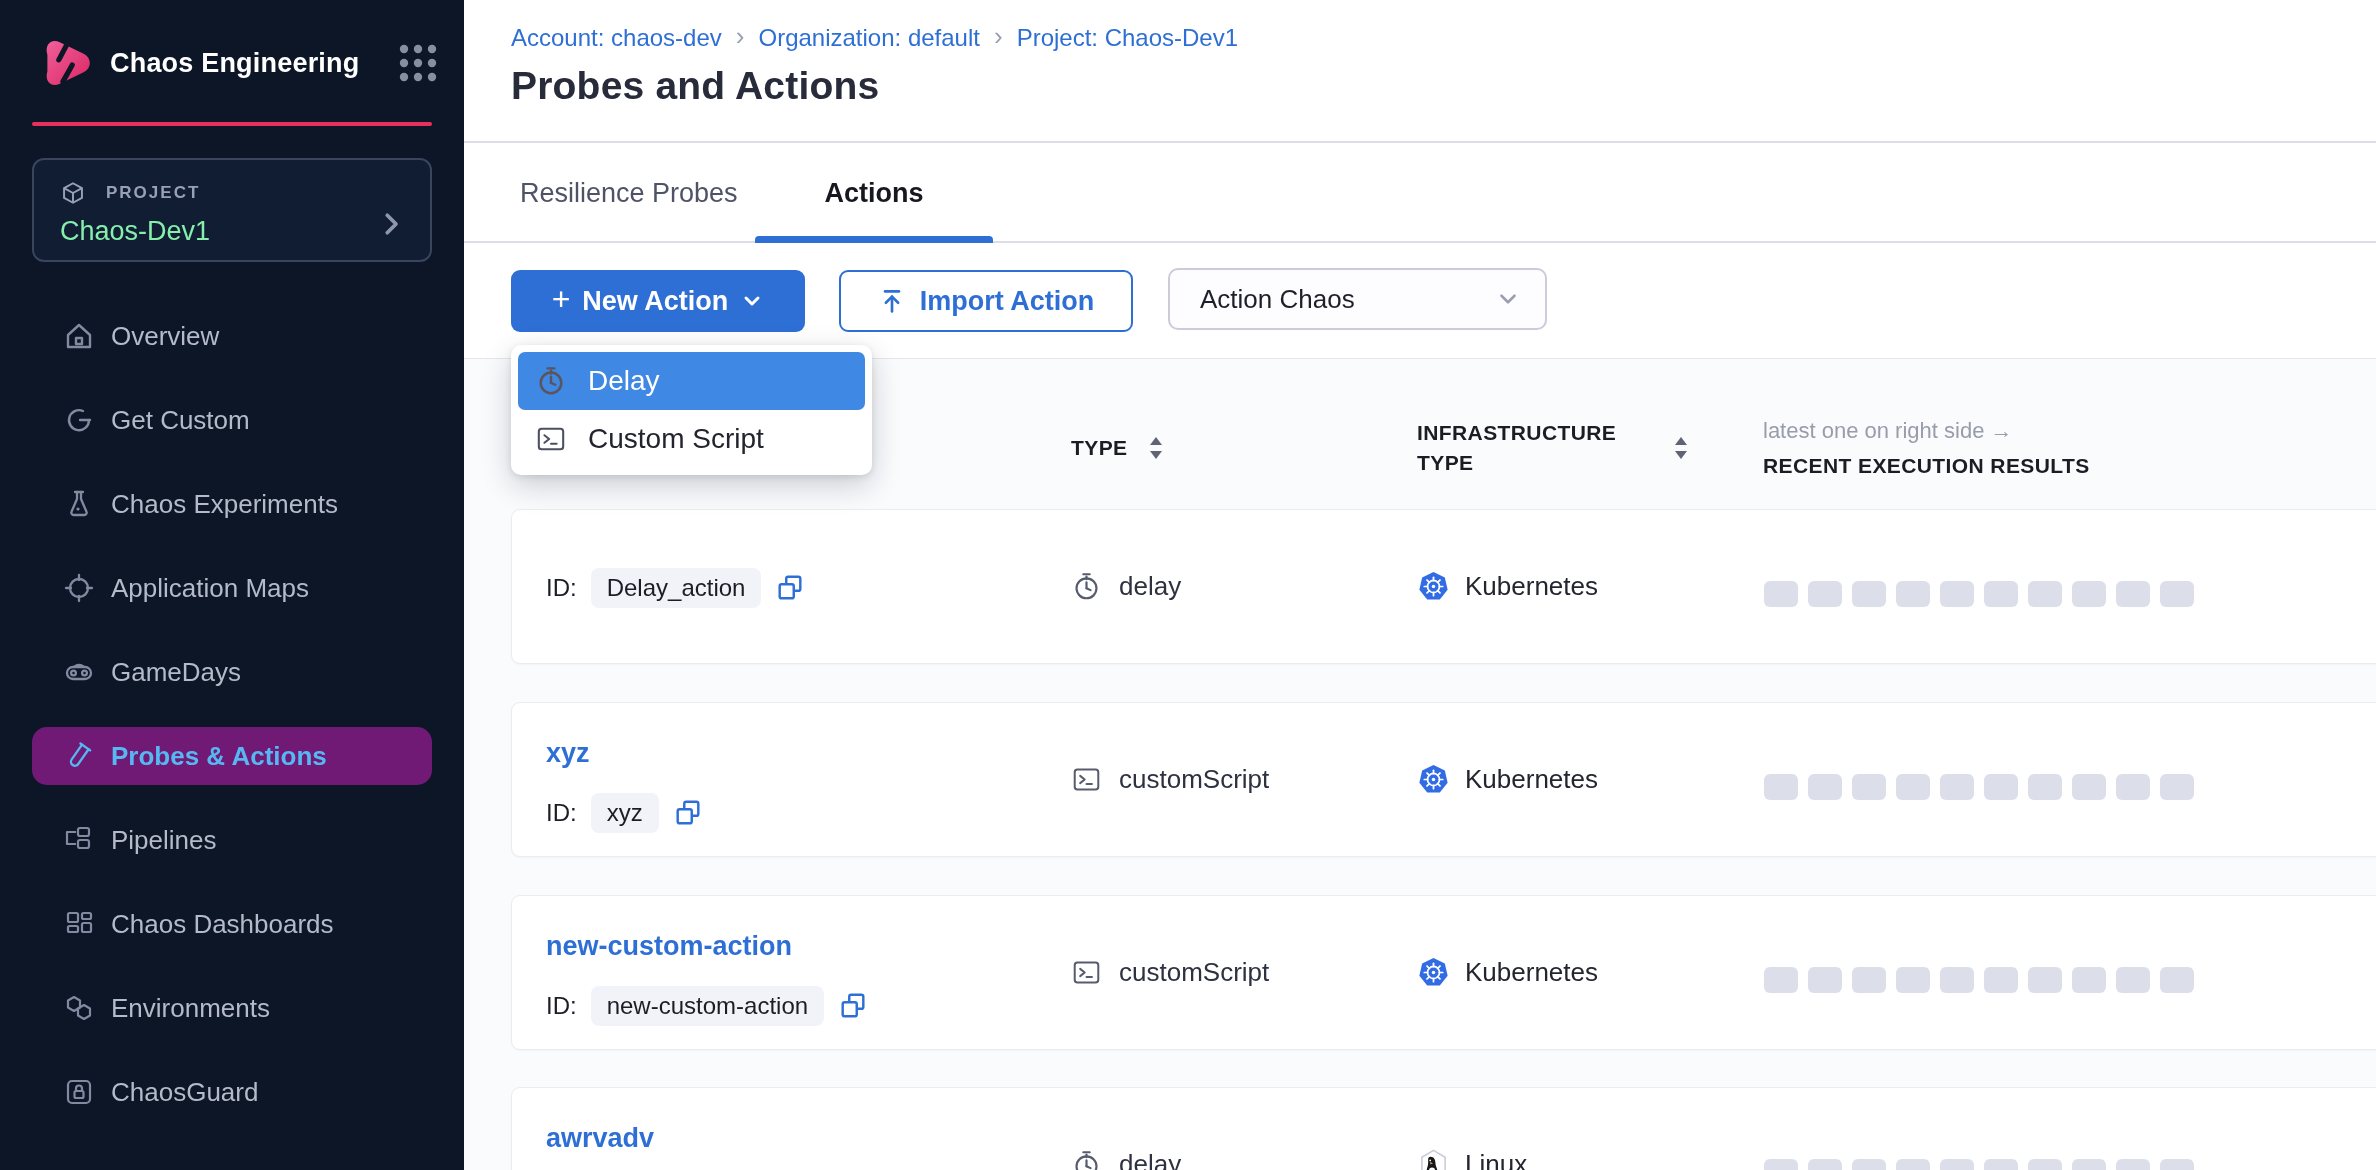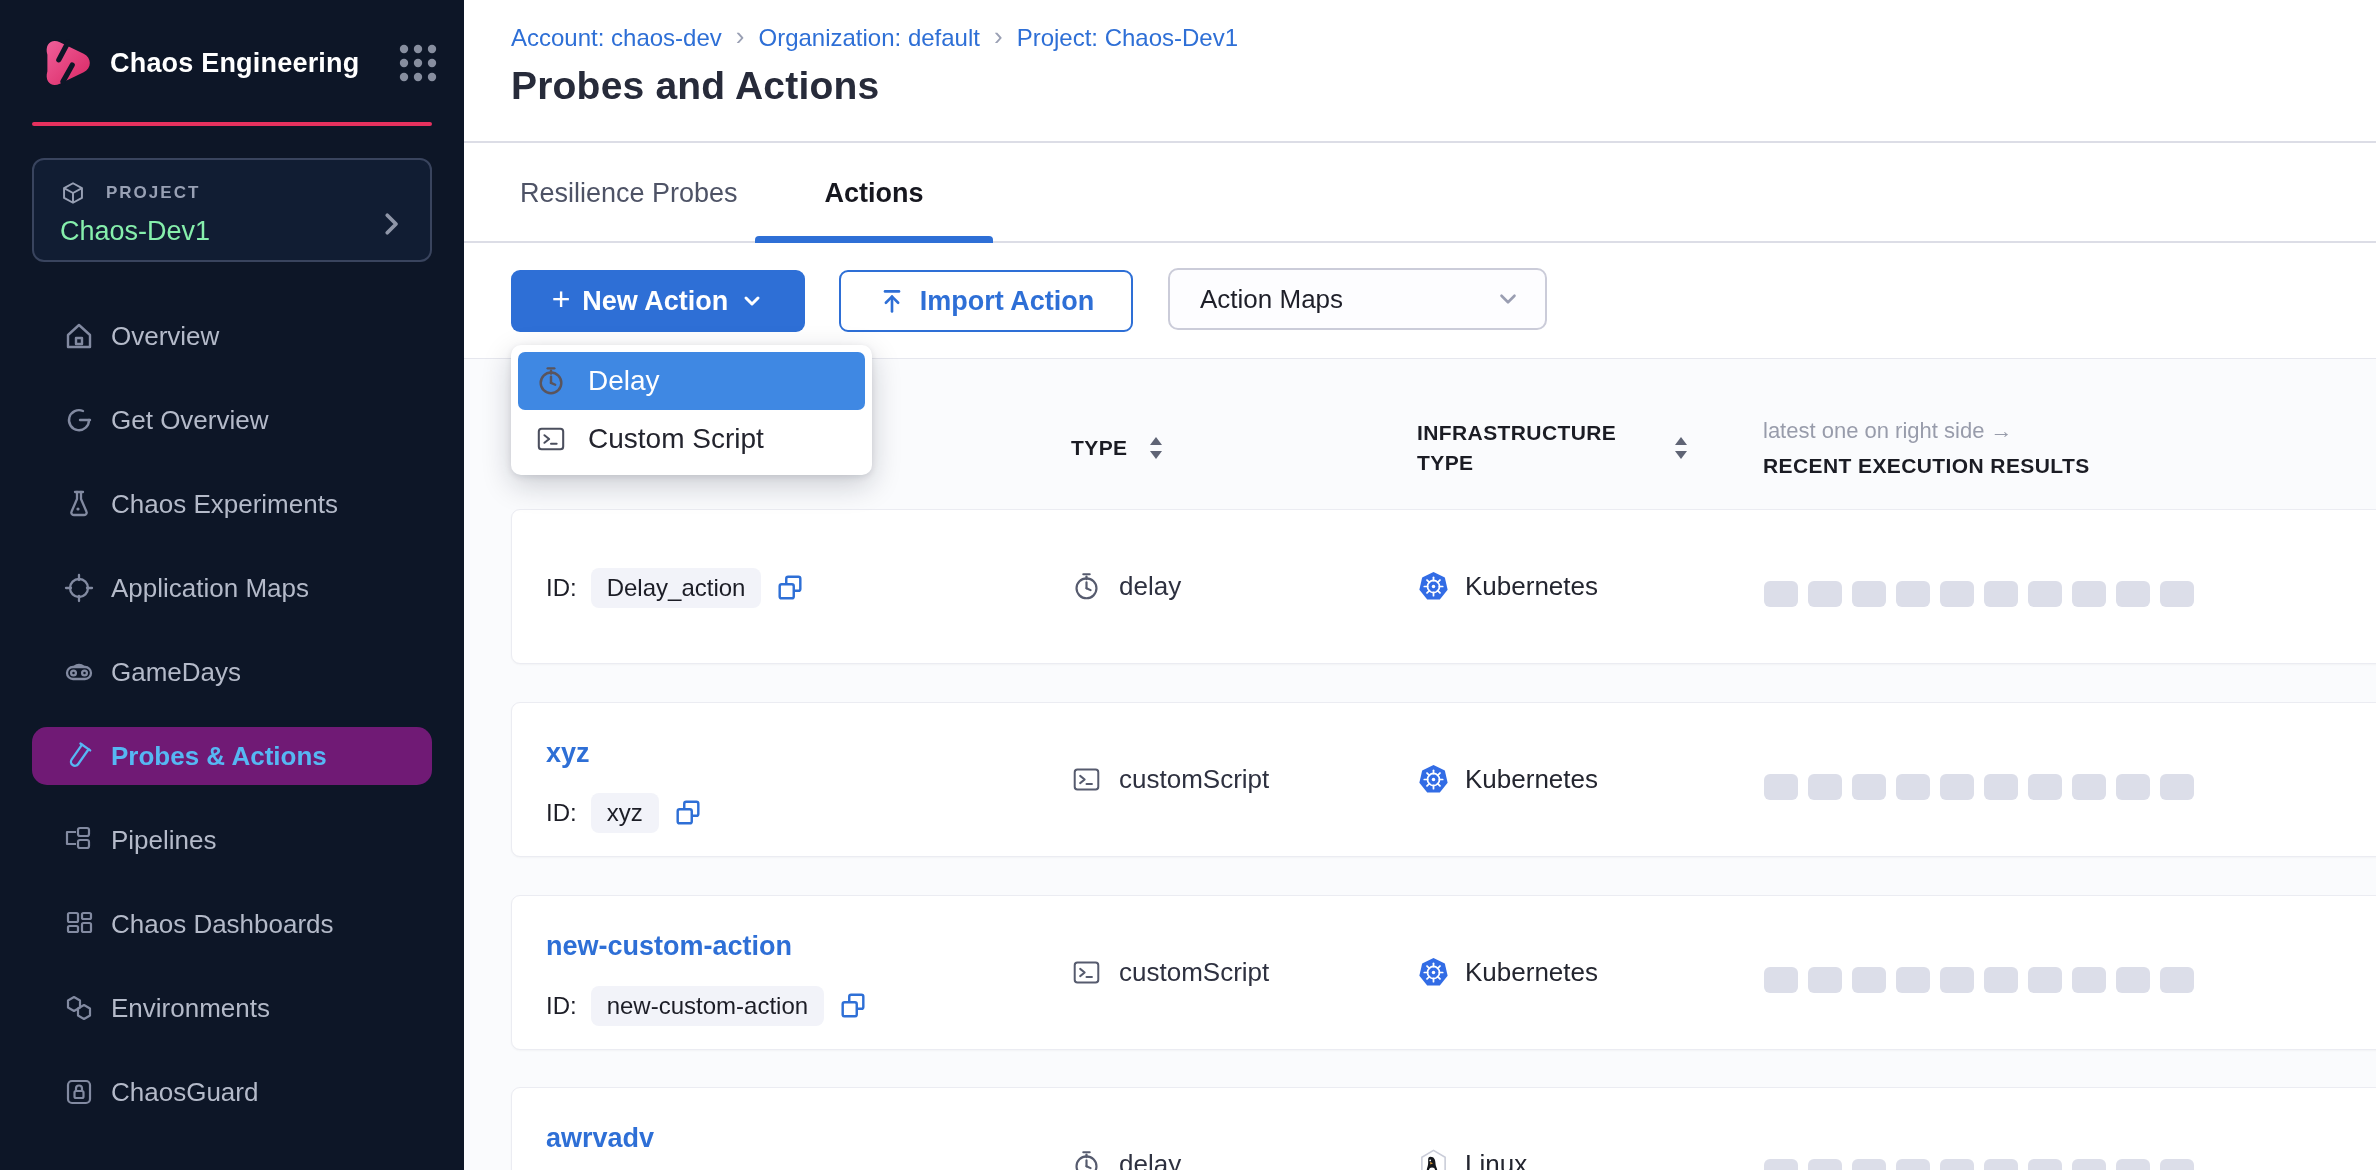--- a/index.html
+++ b/index.html
@@ -154,21 +154,21 @@
         </span>
       <span class="nav-label">Overview</span>
     </div>
     <div class="nav-item">
       <span class="nav-icon">
         <svg viewBox="0 0 32 32" fill="none" stroke="#828aa1" stroke-width="2.4" stroke-linecap="round">
           <path d="M26 16 A10 10 0 1 1 20 7"></path>
             <path d="M17 16 H27"></path>
         </svg>
         </span>
-      <span class="nav-label">Get Overview</span>
+      <span class="nav-label">Get Custom</span>
     </div>
     <div class="nav-item">
       <span class="nav-icon">
         <svg viewBox="0 0 32 32" fill="none" stroke="#828aa1" stroke-width="2.3" stroke-linejoin="round" stroke-linecap="round">
           <path d="M12 4 H20"></path>
             <path d="M14 4 V11 L8.6 23.5 A2.4 2.4 0 0 0 10.8 27 H21.2 A2.4 2.4 0 0 0 23.4 23.5 L18 11 V4"></path>
           <circle cx="15" cy="21" r="1.6" fill="#828aa1" stroke="none"></circle>
         </svg>
         </span>
       <span class="nav-label">Chaos Experiments</span>
@@ -285,21 +285,21 @@
         <svg viewBox="0 0 32 32" width="28" height="28" fill="none" stroke="#2e6fd6" stroke-width="3" stroke-linecap="round" stroke-linejoin="round">
           <path d="M8 5 H24"></path>
             <path d="M16 11 V28"></path>
             <path d="M9 18 L16 11 L23 18"></path>
         </svg>
       </span>
       <span>Import Action</span>
     </button>
 
     <div class="select-actiontype">
-      <span>Action Maps</span>
+      <span>Action Chaos</span>
       <span class="sel-chevron">
         <svg viewBox="0 0 24 24" width="26" height="26" fill="none" stroke="#9a9eb2" stroke-width="2.4" stroke-linecap="round" stroke-linejoin="round">
           <path d="M6 9 L12 15 L18 9"></path>
         </svg>
       </span>
     </div>
   </div>
 
   <div class="table-area">
     <div class="thead">

